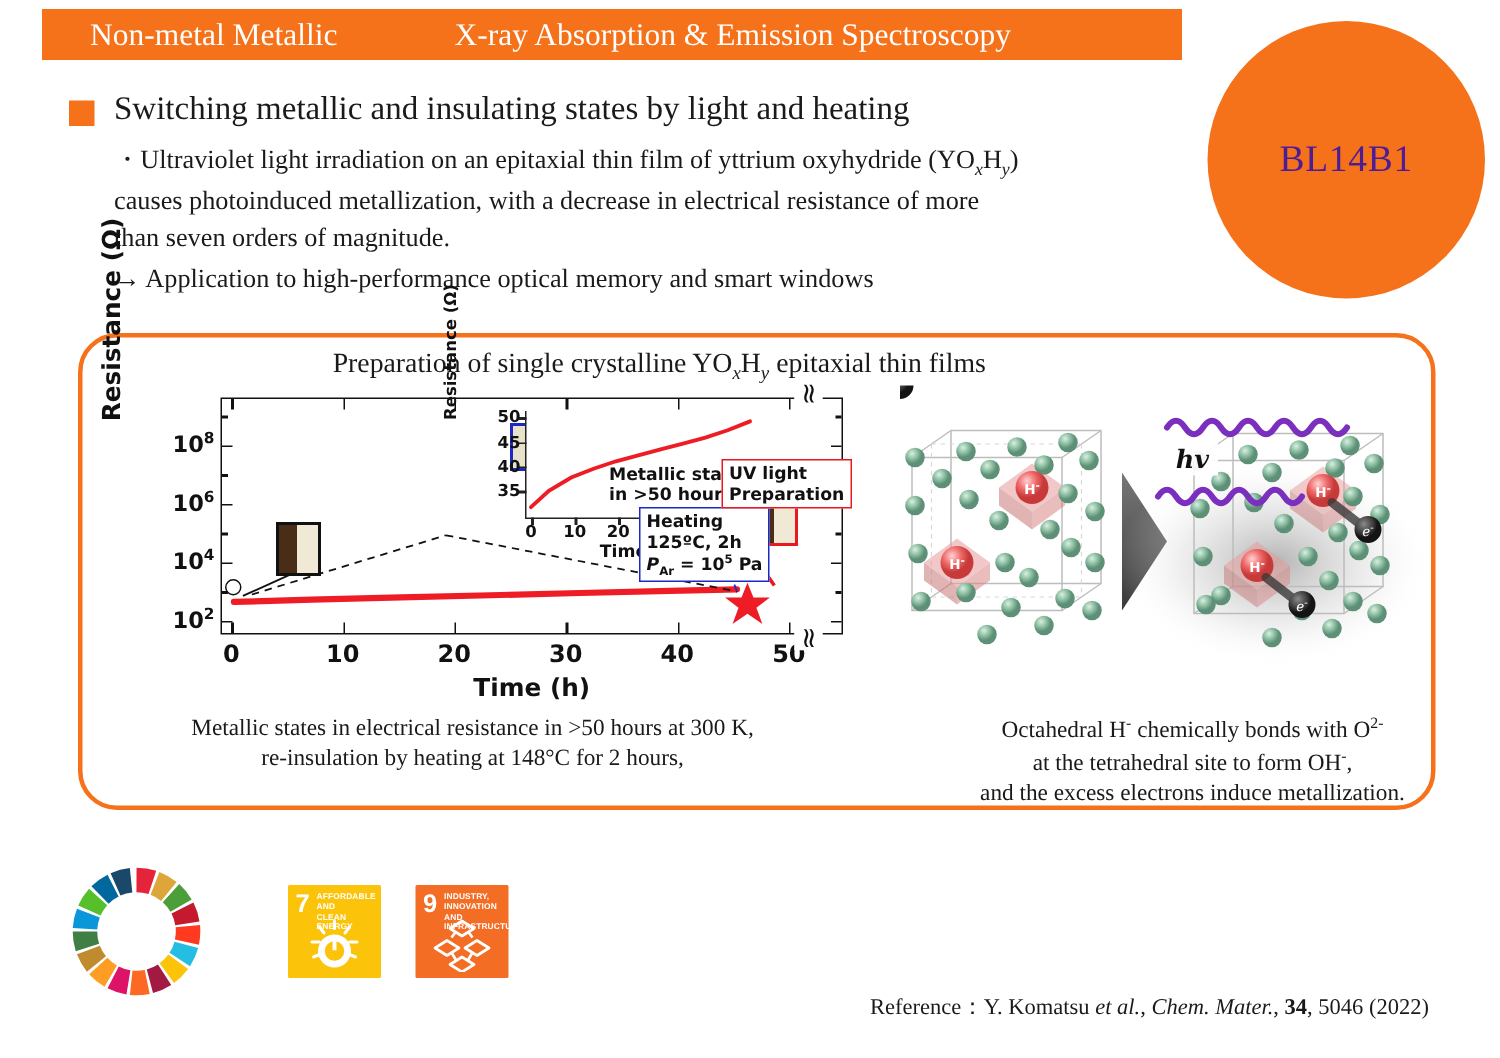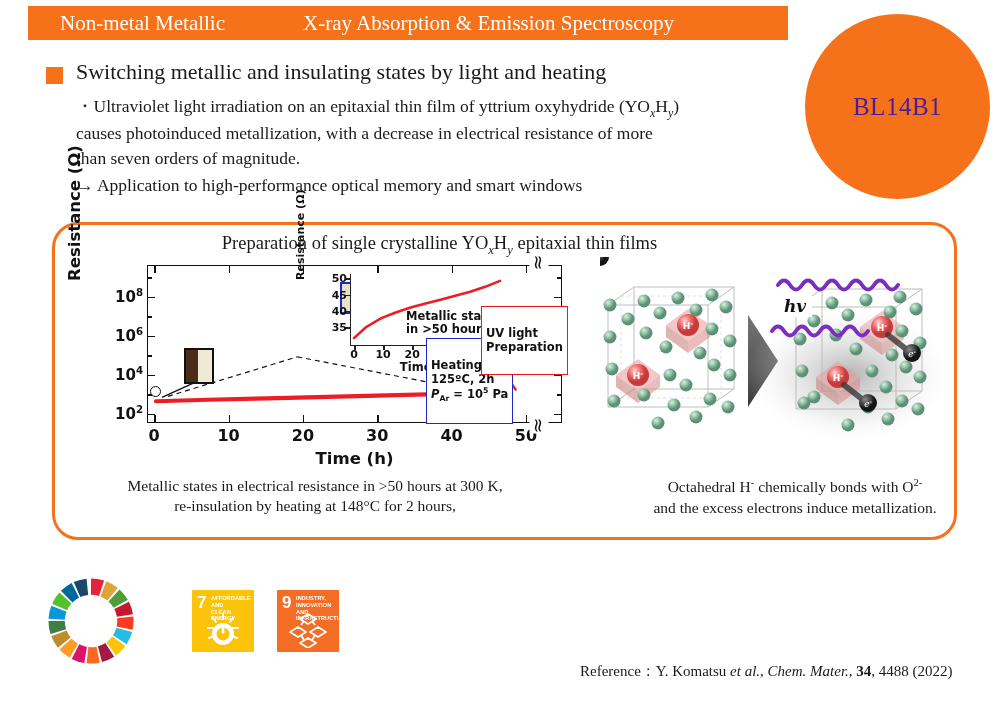--- a/index.html
+++ b/index.html
@@ -152,21 +152,21 @@
   #inset-note{
     position:absolute; left:108px; top:38px;
     font-family:"DejaVu Sans", sans-serif; font-size:11.5px; font-weight:700;
     line-height:1.15; color:#111;
   }
 
   
   .ann-box{
     position:absolute; background:#fff;
     font-family:"DejaVu Sans", sans-serif; font-weight:700;
-    line-height:1.18; padding:20px 4px;
+    line-height:1.18; padding:2px 4px;
   }
   #heating-box{ left:278px; top:72px; border:1.6px solid #1c28c8; color:#111; font-size:11.5px; }
   #uv-box{ left:333px; top:40px; border:1.6px solid #e8191f; color:#111; font-size:11.5px; }
 
   
   #crystal-area{
     position:absolute; left:545px; top:32px; width:350px; height:210px;
   }
 
   
@@ -528,20 +528,21 @@
   </div>
 </div>
 
 <div id="cap-left">
   <div>Metallic states in electrical resistance in &gt;50 hours at 300 K,</div>
   <div>re-insulation by heating at 148°C for 2 hours,</div>
 </div>
 
 <div id="cap-right">
   <div><span>Octahedral H</span><sup>-</sup><span> chemically bonds with O</span><sup>2-</sup></div>
+  <div><span>at the tetrahedral site to form OH</span><sup>-</sup><span>,</span></div>
   <div>and the excess electrons induce metallization.</div>
 </div>
 
 <div id="sdg-wheel">
   <svg width="86" height="86" viewBox="0 0 100 100">
     <g transform="translate(50,50)">
       <g stroke-width="19" fill="none">
         <path d="M0,-40 A40,40 0 0,1 12.3,-38.0" stroke="#E5243B" transform="rotate(0)"></path>
         <path d="M0,-40 A40,40 0 0,1 12.3,-38.0" stroke="#DDA63A" transform="rotate(21)"></path>
         <path d="M0,-40 A40,40 0 0,1 12.3,-38.0" stroke="#4C9F38" transform="rotate(42)"></path>
@@ -597,14 +598,14 @@
       <path d="M20,2 L28,7 L20,12 L12,7 Z"></path>
       <path d="M10,15 L18,20 L10,25 L2,20 Z"></path>
       <path d="M30,15 L38,20 L30,25 L22,20 Z"></path>
       <path d="M20,26 L28,31 L20,36 L12,31 Z"></path>
       <path d="M16,9 L13,13 M24,9 L27,13 M13,23 L16,28 M27,23 L24,28"></path>
     </g>
   </svg>
 </div>
 
 <div id="reference">
-  <span>Reference：</span><span>Y. Komatsu </span><i>et al.</i><span>, </span><i>Chem. Mater.</i><span>, </span><b>34</b><span>, 4488 (2022)</span>
+  <span>Reference：</span><span>Y. Komatsu </span><i>et al.</i><span>, </span><i>Chem. Mater.</i><span>, </span><b>34</b><span>, 5046 (2022)</span>
 </div>
 
 </body></html>

